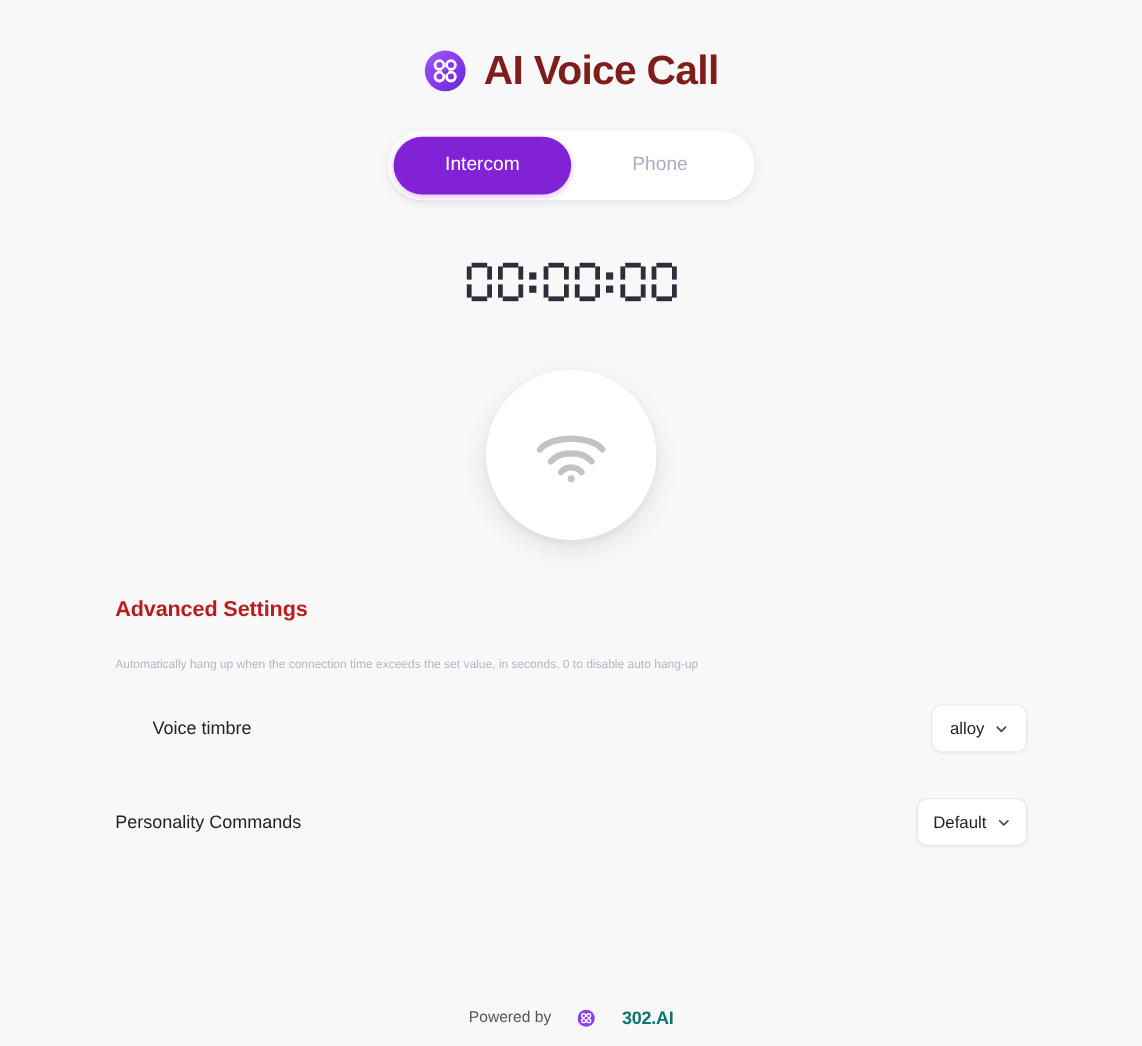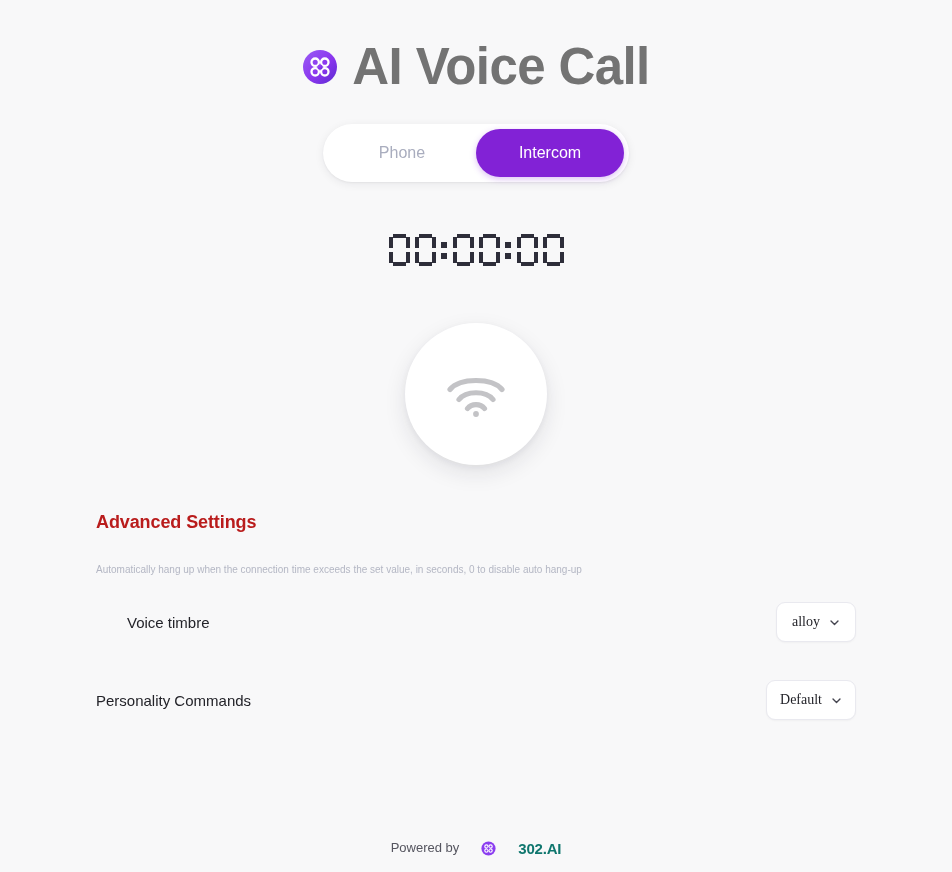--- a/index.html
+++ b/index.html
@@ -35,25 +35,25 @@
     justify-content: center;
     gap: 14px;
   }
   .brand-logo {
     width: 36px;
     height: 36px;
     flex: 0 0 36px;
     display: block;
   }
   .app-title {
-    font-size: 51px;
+    font-size: 34px;
     font-weight: 700;
     letter-spacing: -0.6px;
     line-height: 1;
-    color: #737373;
+    color: #7f1d1d;
   }
 
   
   .tabs-wrap {
     margin-top: 32px;
     background: #ffffff;
     border-radius: 999px;
     padding: 5px;
     display: flex;
     align-items: center;
@@ -203,21 +203,21 @@
     height: 40px;
     min-width: 80px;
     padding: 0 13px;
     border: 1px solid #e9e9ef;
     border-radius: 9px;
     background: #ffffff;
     display: flex;
     align-items: center;
     justify-content: center;
     gap: 9px;
-    font-family: Liberation Serif, serif;
+    font-family: Liberation Sans, sans-serif;
     font-size: 14px;
     color: #1e1e24;
     cursor: pointer;
     box-shadow: 0 1px 2px rgba(20,20,40,0.035);
     white-space: nowrap;
   }
   .chev {
     width: 11px;
     height: 11px;
     flex: 0 0 11px;
@@ -277,22 +277,22 @@
           <circle cx="13.2" cy="22.8" r="3.7"></circle>
           <circle cx="22.8" cy="22.8" r="3.7"></circle>
         </g>
         <circle cx="18" cy="18" r="2.6" fill="url(#lg1)"></circle>
       </svg>
     </span>
     <div class="app-title">AI Voice Call</div>
   </div>
 
   <div class="tabs-wrap">
+    <button class="tab active">Intercom</button>
     <button class="tab">Phone</button>
-    <button class="tab active">Intercom</button>
   </div>
 
   <div class="timer">
     <span class="seg-group">
       <span class="seg-digit">
         <i class="sg h sg-a" style="opacity: 1;"></i>
           <i class="sg v sg-f" style="opacity: 1;"></i>
           <i class="sg v sg-b" style="opacity: 1;"></i>
         <i class="sg v sg-e" style="opacity: 1;"></i>
           <i class="sg v sg-c" style="opacity: 1;"></i>

